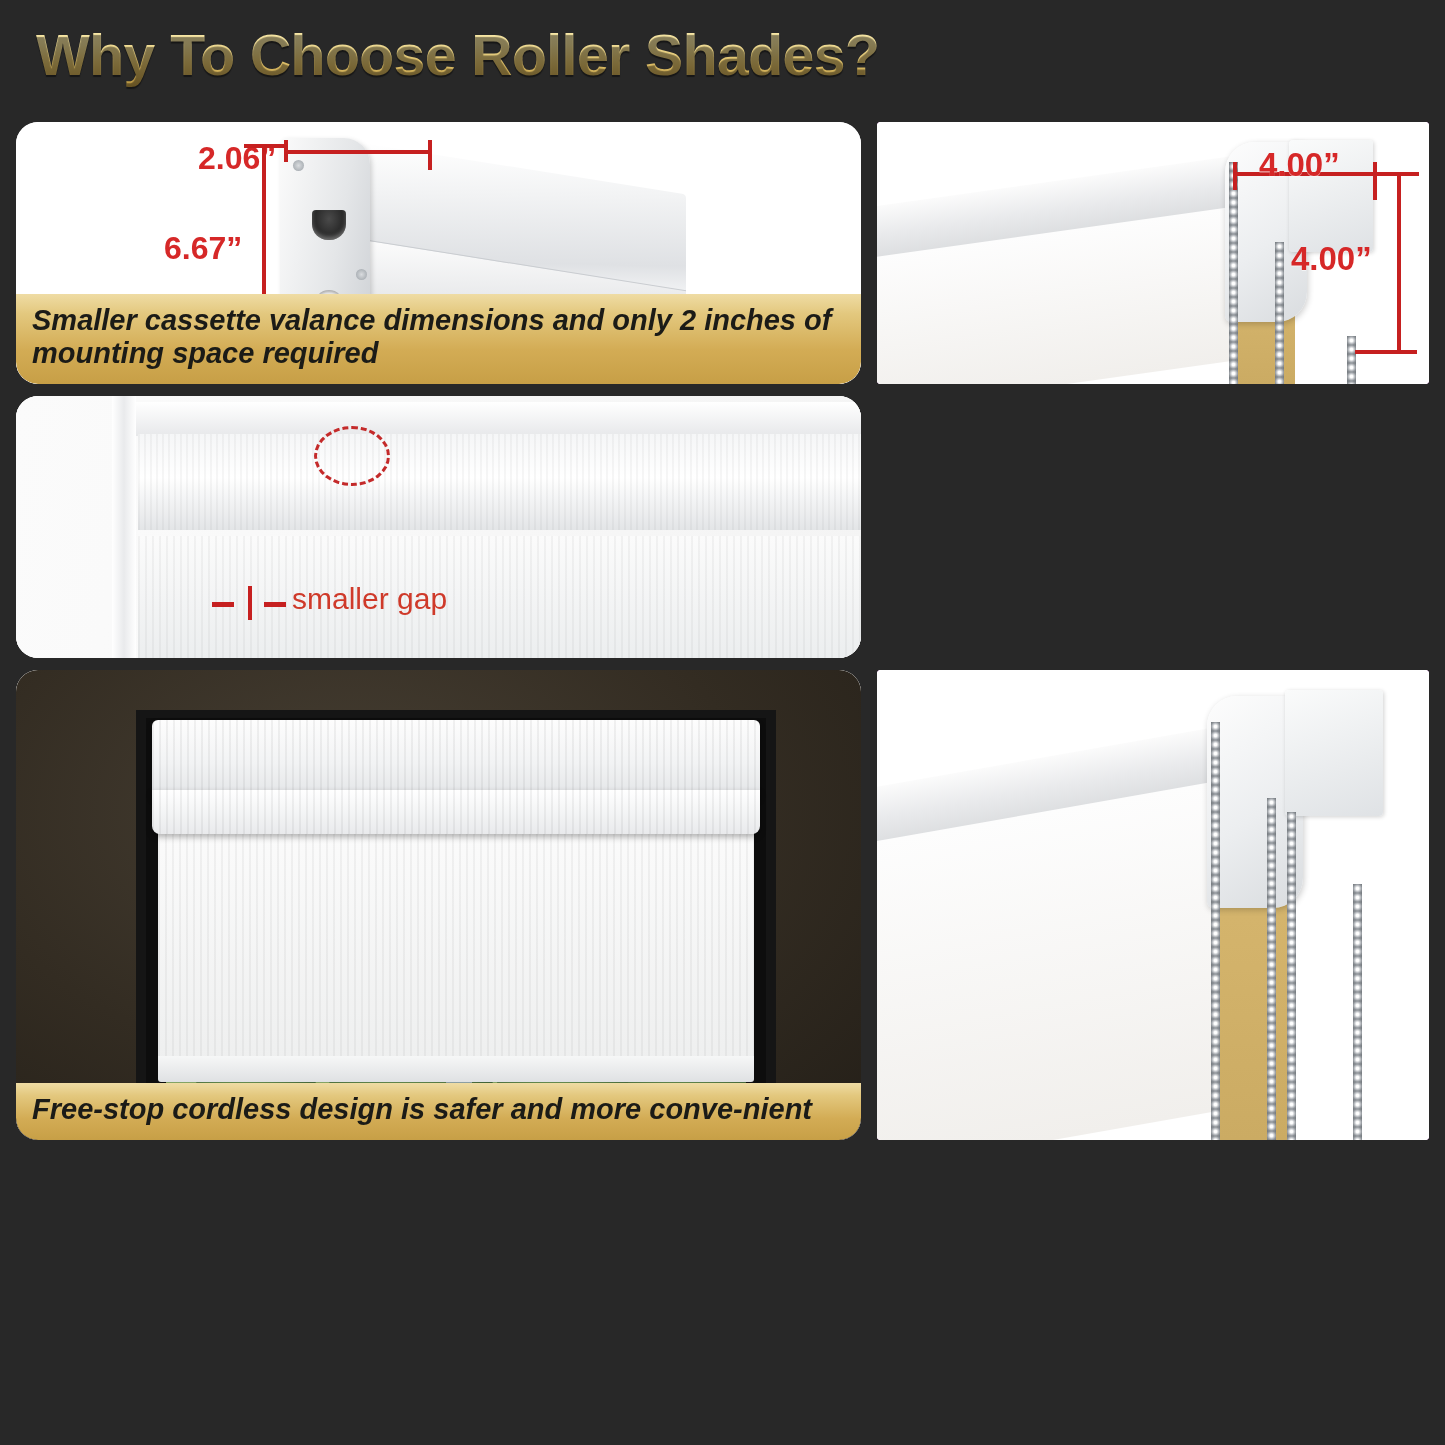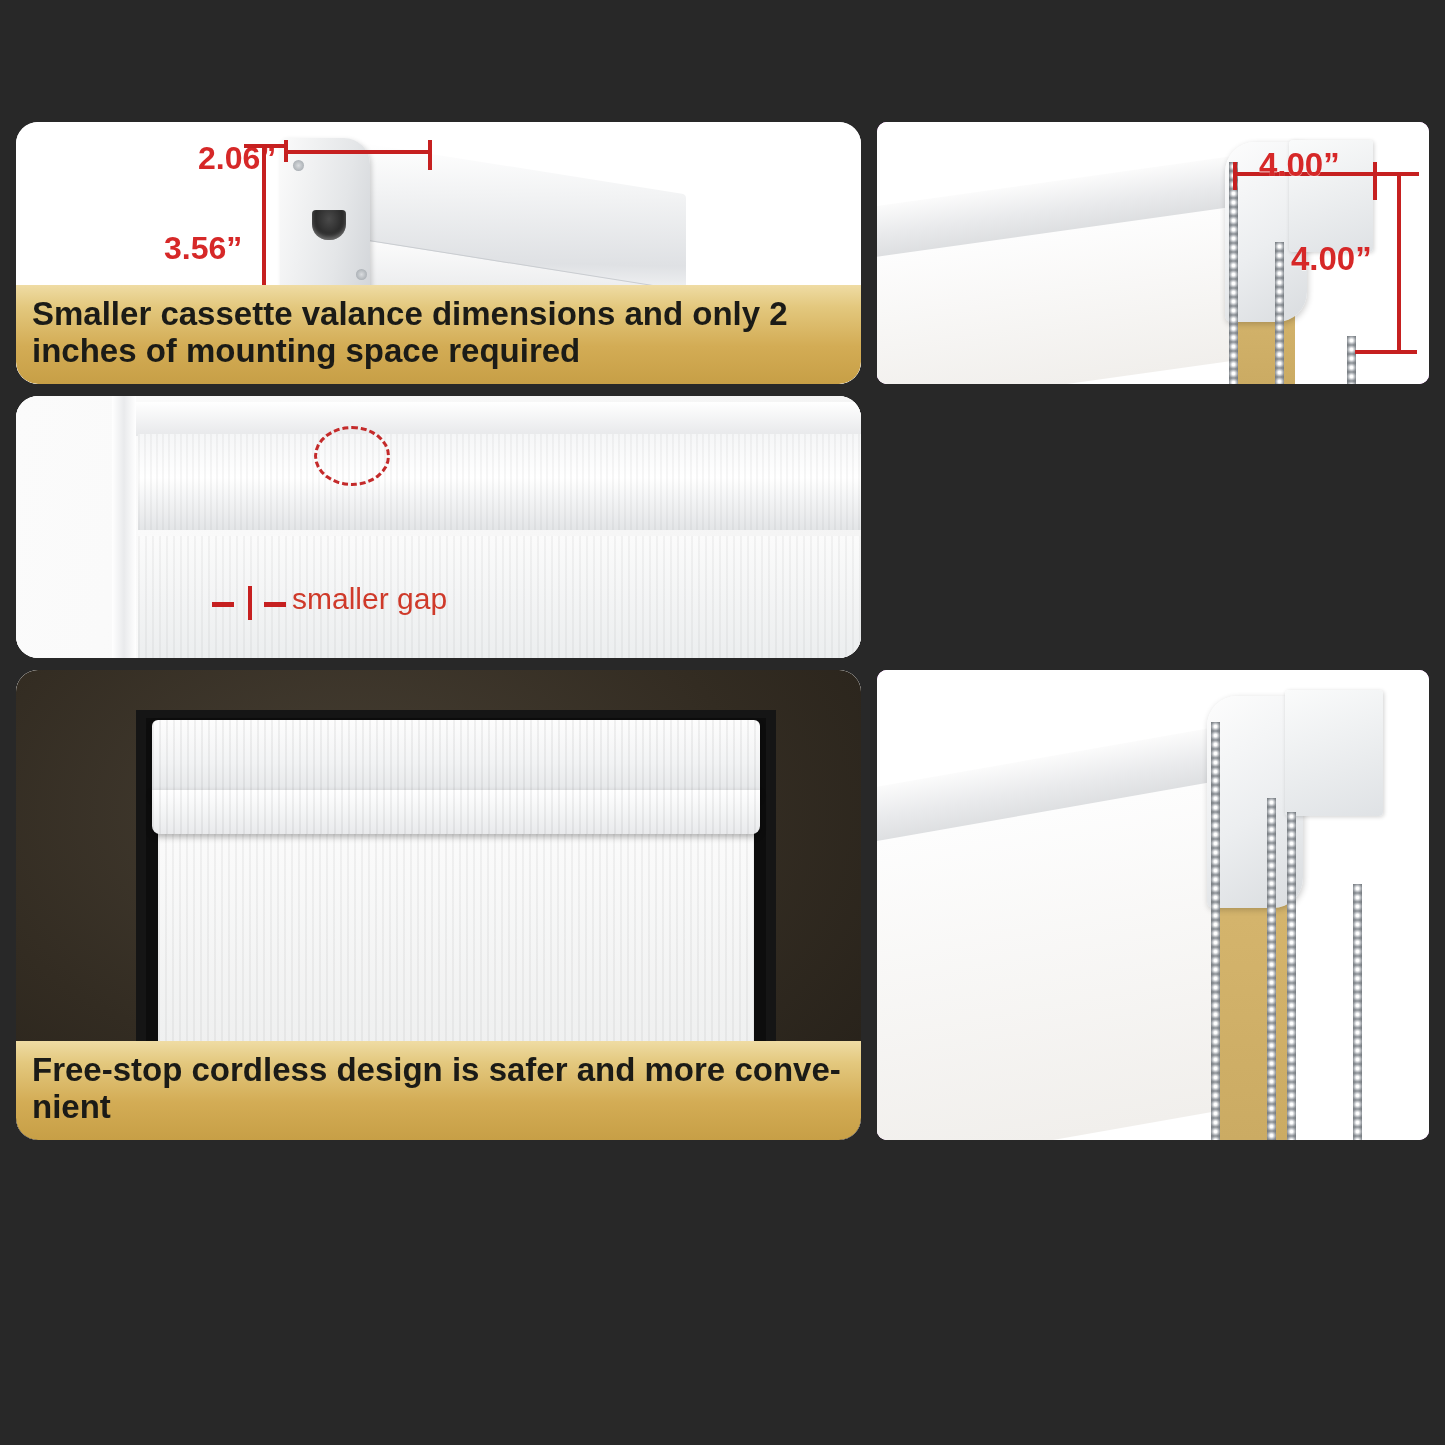--- a/index.html
+++ b/index.html
@@ -27,34 +27,34 @@
   .grid { position: absolute; left: 0; top: 108px; width: 1445px; }
   .row { position: relative; width: 100%; display: flex; margin-top: 14px; }
   .row + .row { margin-top: 12px; }
 
   .col-left  { width: 845px; margin-left: 16px; margin-right: 16px; }
   .col-right { width: 552px; }
 
   
   .panel { position: relative; overflow: hidden; }
   .panel.pro { border-radius: 22px; background: #ffffff; }
-  .panel.con { border-radius: 10px; background: #d946ef; }
+  .panel.con { border-radius: 4px; background: #d946ef; }
 
   .photo { position: relative; width: 100%; overflow: hidden; background: #fff; }
 
   
   .cap {
     position: absolute; left: 0; bottom: 0; width: 100%;
     padding: 10px 16px 14px 16px;
     font-weight: bold; line-height: 1.14;
   }
   .cap.gold {
     background-image: linear-gradient(to bottom, #efdca4 0%, #e3c87e 22%, #d3ac55 62%, #c79f46 100%);
-    color: #1b1b17; font-size: 33px;
-    border-bottom-left-radius: 22px; border-bottom-right-radius: 22px;
+    color: #1b1b17; font-size: 29px;
+    border-bottom-left-radius: 22px; border-bottom-right-radius: 22px; font-style: italic;
   }
   .cap.gray {
     background: #9a9a9a; color: #ffffff; font-size: 29px;
     text-shadow: 0 1px 2px rgba(0,0,0,0.28);
   }
 
   
   .dim-label { position: absolute; color: #d62828; font-weight: bold; white-space: nowrap;
                text-shadow: 0 1px 0 rgba(255,255,255,0.55); }
   .dim-line  { position: absolute; background: #c62020; }
@@ -148,20 +148,21 @@
     background: linear-gradient(180deg,#9fb1b4,#6d8285); border-radius: 3px; }
   .p5-hand { position: absolute; left: 400px; top: 414px; width: 86px; height: 130px;
     background: linear-gradient(160deg,#f3cdb2,#e0ae8e); border-radius: 40% 46% 30% 34%;
     transform: rotate(-6deg); }
 </style>
 </head>
 <body>
 
 <div class="page">
 
+  <div class="title">Why To Choose Roller Shades?</div>
 
   <div class="grid">
 
     <div class="row">
 
       <div class="col-left">
         <div class="panel pro">
           <div class="photo p1-photo">
             <div class="p1-bar"></div>
             <div class="p1-bar2"></div>
@@ -172,21 +173,21 @@
             <div class="p1-screw" style="left:340px;top:147px;"></div>
 
             <div class="dim-line" style="left:268px;top:28px;width:148px;height:4px;"></div>
             <div class="dim-line" style="left:268px;top:18px;width:4px;height:22px;"></div>
             <div class="dim-line" style="left:412px;top:18px;width:4px;height:30px;"></div>
             <div class="dim-label" style="left:182px;top:18px;font-size:32px;">2.06”</div>
 
             <div class="dim-line" style="left:246px;top:22px;width:4px;height:216px;"></div>
             <div class="dim-line" style="left:228px;top:22px;width:44px;height:4px;"></div>
             <div class="dim-line" style="left:228px;top:234px;width:44px;height:4px;"></div>
-            <div class="dim-label" style="left:148px;top:108px;font-size:32px;">3.56”</div>
+            <div class="dim-label" style="left:148px;top:108px;font-size:32px;">6.67”</div>
           </div>
           <div class="cap gold">Smaller cassette valance dimensions and only 2 inches of mounting space required</div>
         </div>
       </div>
 
       <div class="col-right">
         <div class="panel con">
           <div class="photo" style="height:262px;">
             <div class="rs-wrap">
               <div class="rs-tube" style="left:-10px;top:56px;width:420px;height:64px;transform:skewY(-8deg);"></div>

